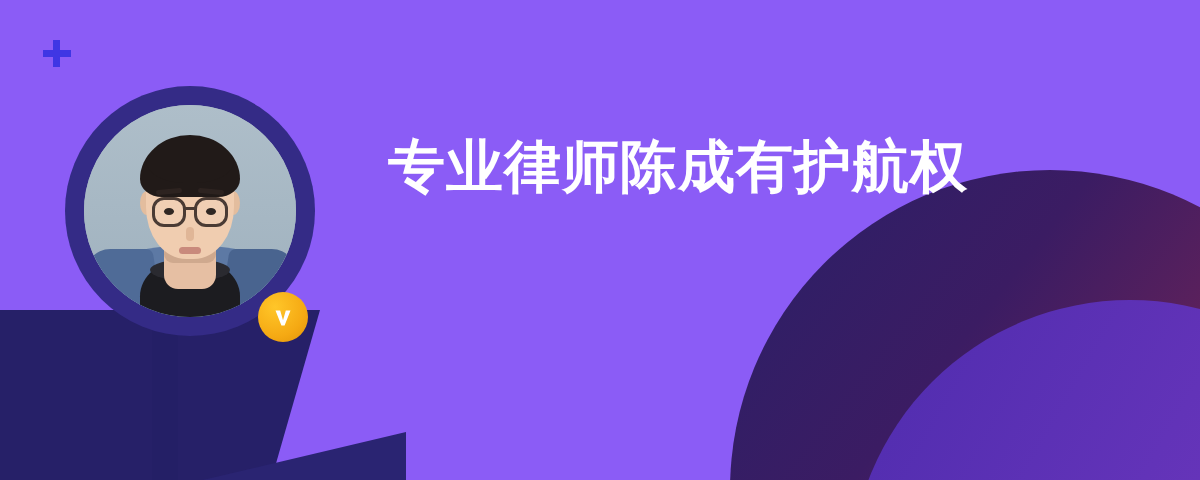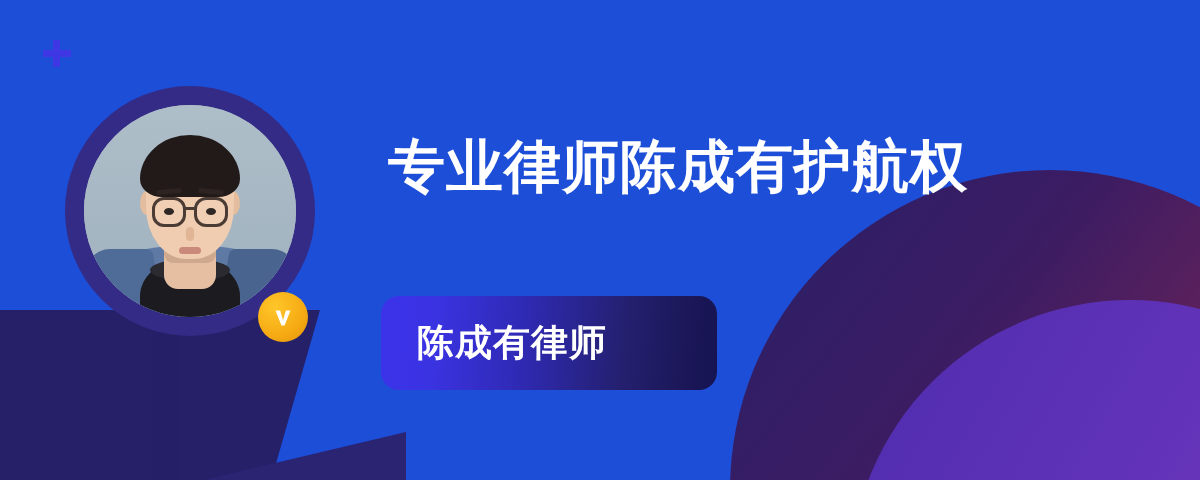--- a/index.html
+++ b/index.html
@@ -7,21 +7,21 @@
   body {
     font-family:"Liberation Sans","DejaVu Sans",sans-serif;
     background:#171452;
     overflow:hidden;
   }
 
   #banner {
     position:relative;
     width:1200px;
     height:480px;
-    background:#1d4ed8;
+    background:#8b5cf6;
     overflow:hidden;
   }
 
   
   .deco { position:absolute; pointer-events:none; }
 
   
   .deco-wedge-left {
     left:-40px; top:310px;
     width:360px; height:220px;
@@ -242,17 +242,14 @@
   <div class="verified-badge">
     <svg width="30" height="30" viewBox="0 0 30 30" aria-hidden="true">
       <path d="M7.5 8.5 L12.2 8.5 L15 18.2 L17.8 8.5 L22.5 8.5 L16.6 23.5 L13.4 23.5 Z" fill="#ffffff"></path>
     </svg>
   </div>
 
   <div class="headline">
     <span class="line">专业律师陈成有护航权</span>
   </div>
 
-  <div class="name-pill">
-    <span class="name-pill-label">陈成有律师</span>
-  </div>
 
 </div>
 
 </body></html>

